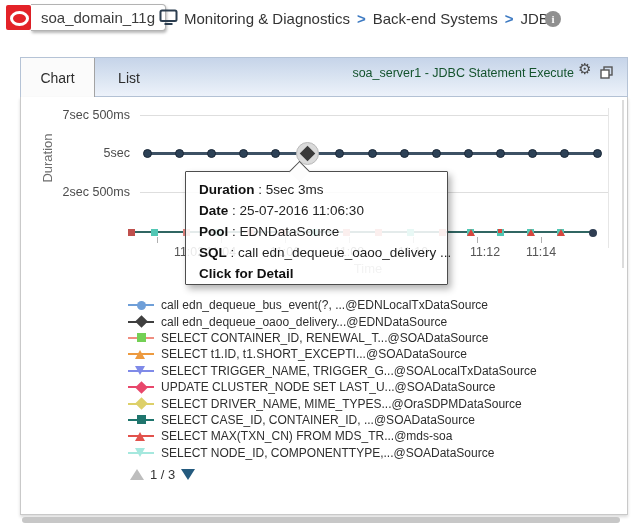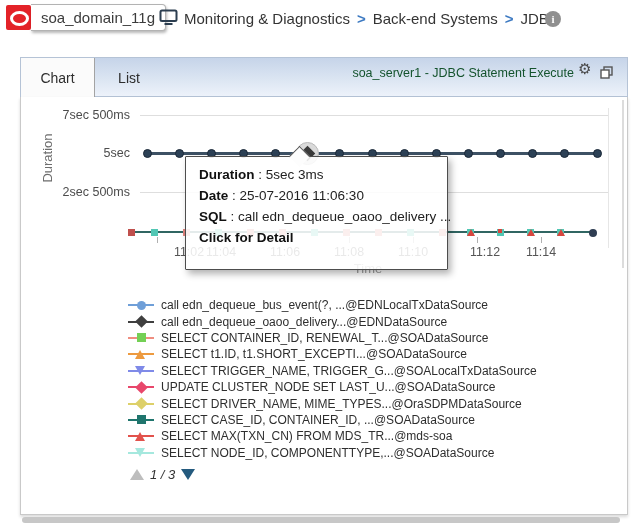--- a/index.html
+++ b/index.html
@@ -39,36 +39,36 @@
   #plot-right-edge{position:absolute;left:608px;top:108px;width:1px;height:140px;background:#e6e6e6;}
   #vscroll-hint{position:absolute;left:622px;top:100px;width:2px;height:168px;background:#dcdcdc;}
   #top-series-line{position:absolute;left:147px;top:152px;width:450px;height:3px;background:#3d5164;border-radius:2px;z-index:2;}
   #lower-series-line{position:absolute;left:130px;top:231px;width:463px;height:2px;background:#306662;z-index:2;}
   .marker{position:absolute;z-index:3;}
   .xtick{position:absolute;top:237px;width:1px;height:6px;background:#b0b0b0;}
   .xlab{position:absolute;top:245px;width:44px;text-align:center;font-size:12.4px;color:#555;}
   #xlabel-time{position:absolute;left:346px;top:261px;width:44px;text-align:center;font-size:13px;color:#999;}
 
   
-  #tooltip{position:absolute;left:185px;top:156px;width:263px;height:114px;box-sizing:border-box;
+  #tooltip{position:absolute;left:185px;top:171px;width:263px;height:114px;box-sizing:border-box;
            background:rgba(255,255,255,.87);border:1px solid #4d4d4d;border-radius:1px;
            box-shadow:3px 4px 7px rgba(0,0,0,.3);padding:7px 13px;z-index:10;font-size:13.5px;color:#222;}
   #tooltip .tt-caret{position:absolute;left:106px;top:-8px;width:14px;height:14px;background:#fdfdfd;
            transform:rotate(45deg);border-left:1px solid #4d4d4d;border-top:1px solid #4d4d4d;}
   .tt-row{height:21px;line-height:21px;white-space:nowrap;}
   .tt-label{font-weight:bold;color:#111;}
   .tt-action{font-weight:bold;color:#111;}
 
   
   #legend{position:absolute;left:128px;top:297px;z-index:1;}
   .legend-row{display:flex;align-items:center;height:16.4px;white-space:nowrap;}
   .lg-marker{position:relative;width:26px;height:12px;margin-right:7px;flex:none;}
   .lg-line{position:absolute;left:0;top:5px;width:26px;height:2px;}
   .legend-text{font-size:12px;color:#2e2e2e;}
-  #pagination{display:flex;align-items:center;gap:6px;margin-top:6px;margin-left:2px;font-size:13px;color:#333;font-style:italic;}
+  #pagination{display:flex;align-items:center;gap:6px;margin-top:6px;margin-left:2px;font-size:13px;color:#333;}
   .tri-up{width:0;height:0;border-left:7px solid transparent;border-right:7px solid transparent;border-bottom:11px solid #bdbdbd;}
   .tri-down{width:0;height:0;border-left:7px solid transparent;border-right:7px solid transparent;border-top:11px solid #245a7e;}
 
   
   #hscrollbar{position:absolute;left:22px;top:517px;width:598px;height:6px;background:#c7c7c7;border-radius:3px;}
 </style>
 </head>
 <body>
 
 <div id="screen">
@@ -165,20 +165,21 @@
       <div class="xlab" style="left: 455px; margin-left: 8px;">11:12</div>
       <div class="xtick" style="left: 541px;"></div>
       <div class="xlab" style="left: 519px;">11:14</div>
     </div>
   <div id="xlabel-time">Time</div>
 
   <div id="tooltip">
     <div class="tt-caret"></div>
     <div class="tt-row"><span class="tt-label">Duration</span><span> : </span><span>5sec 3ms</span></div>
     <div class="tt-row"><span class="tt-label">Date</span><span> : </span><span>25-07-2016 11:06:30</span></div>
+    <div class="tt-row"><span class="tt-label">Pool</span><span> : </span><span>EDNDataSource</span></div>
     <div class="tt-row"><span class="tt-label">SQL</span><span> : </span><span>call edn_dequeue_oaoo_delivery ...</span></div>
     <div class="tt-row tt-action">Click for Detail</div>
   </div>
 
   <div id="legend">
     <div id="legend-rows">
         <div class="legend-row">
           <span class="lg-marker">
             <span class="lg-line" style="background: rgb(111, 159, 216);"></span>
             <span class="marker" style="position: absolute; width: 9px; height: 9px; background: rgb(111, 159, 216); border-radius: 50%; left: 8.5px; top: 1.5px;"></span>

